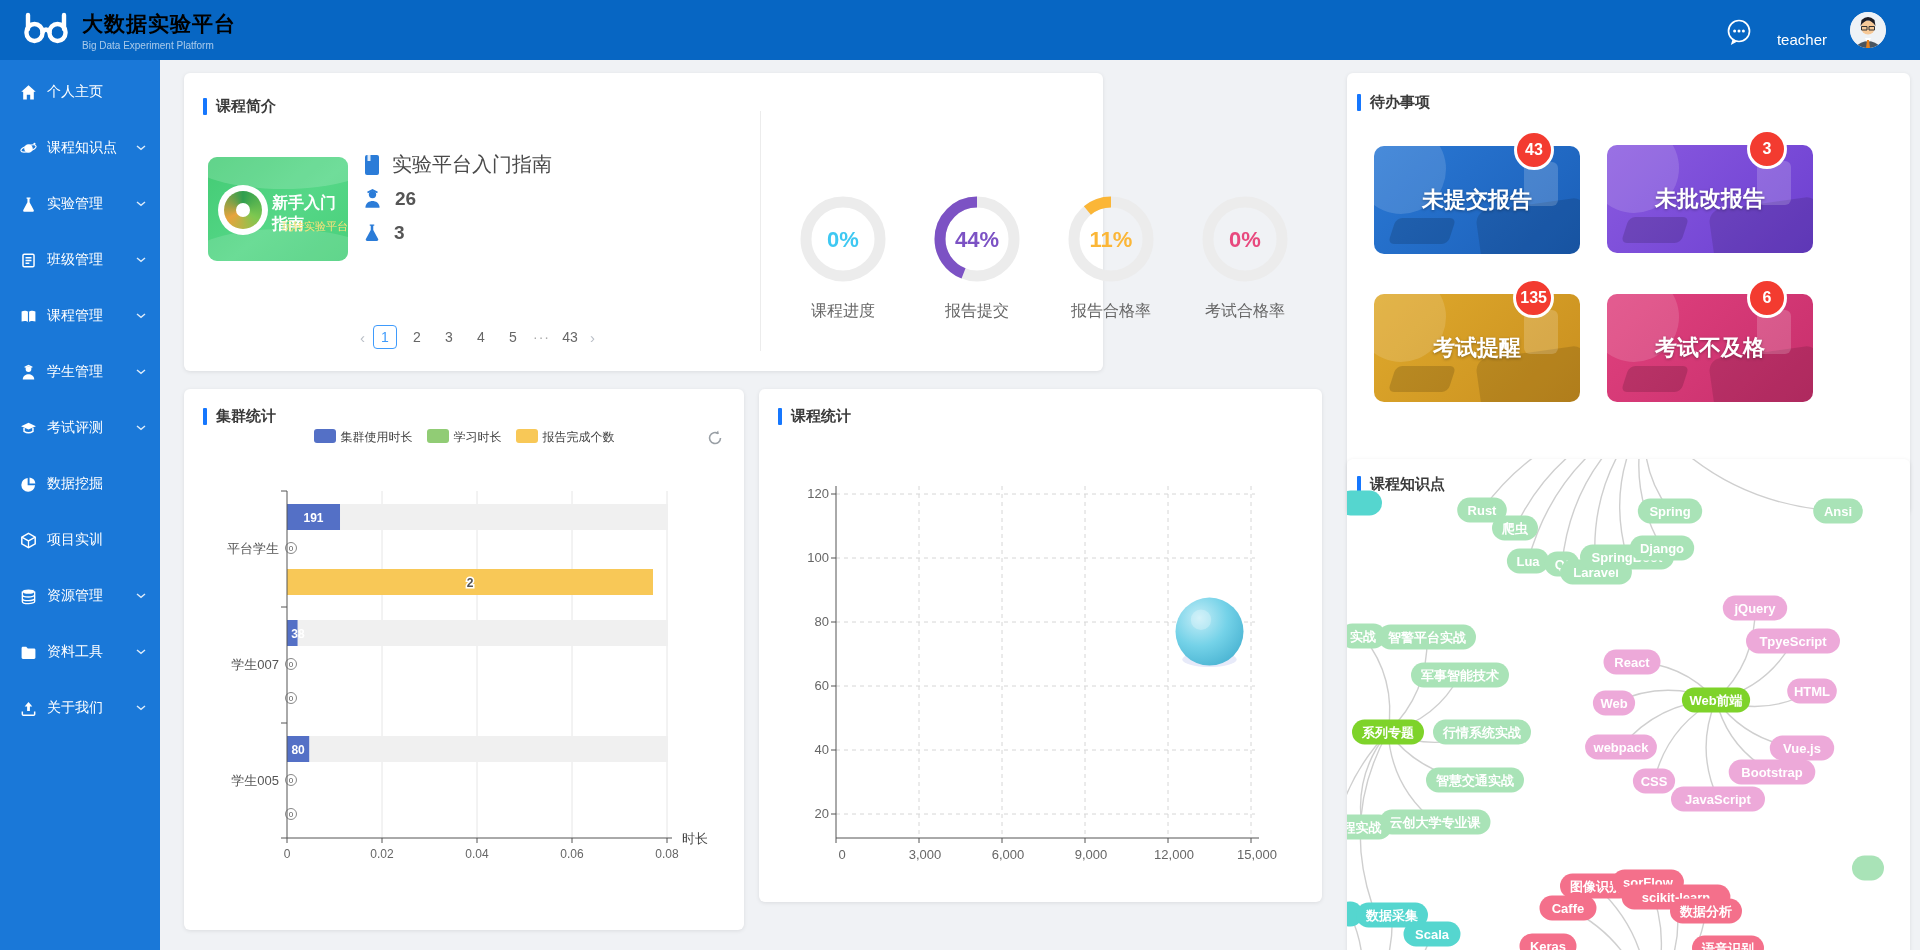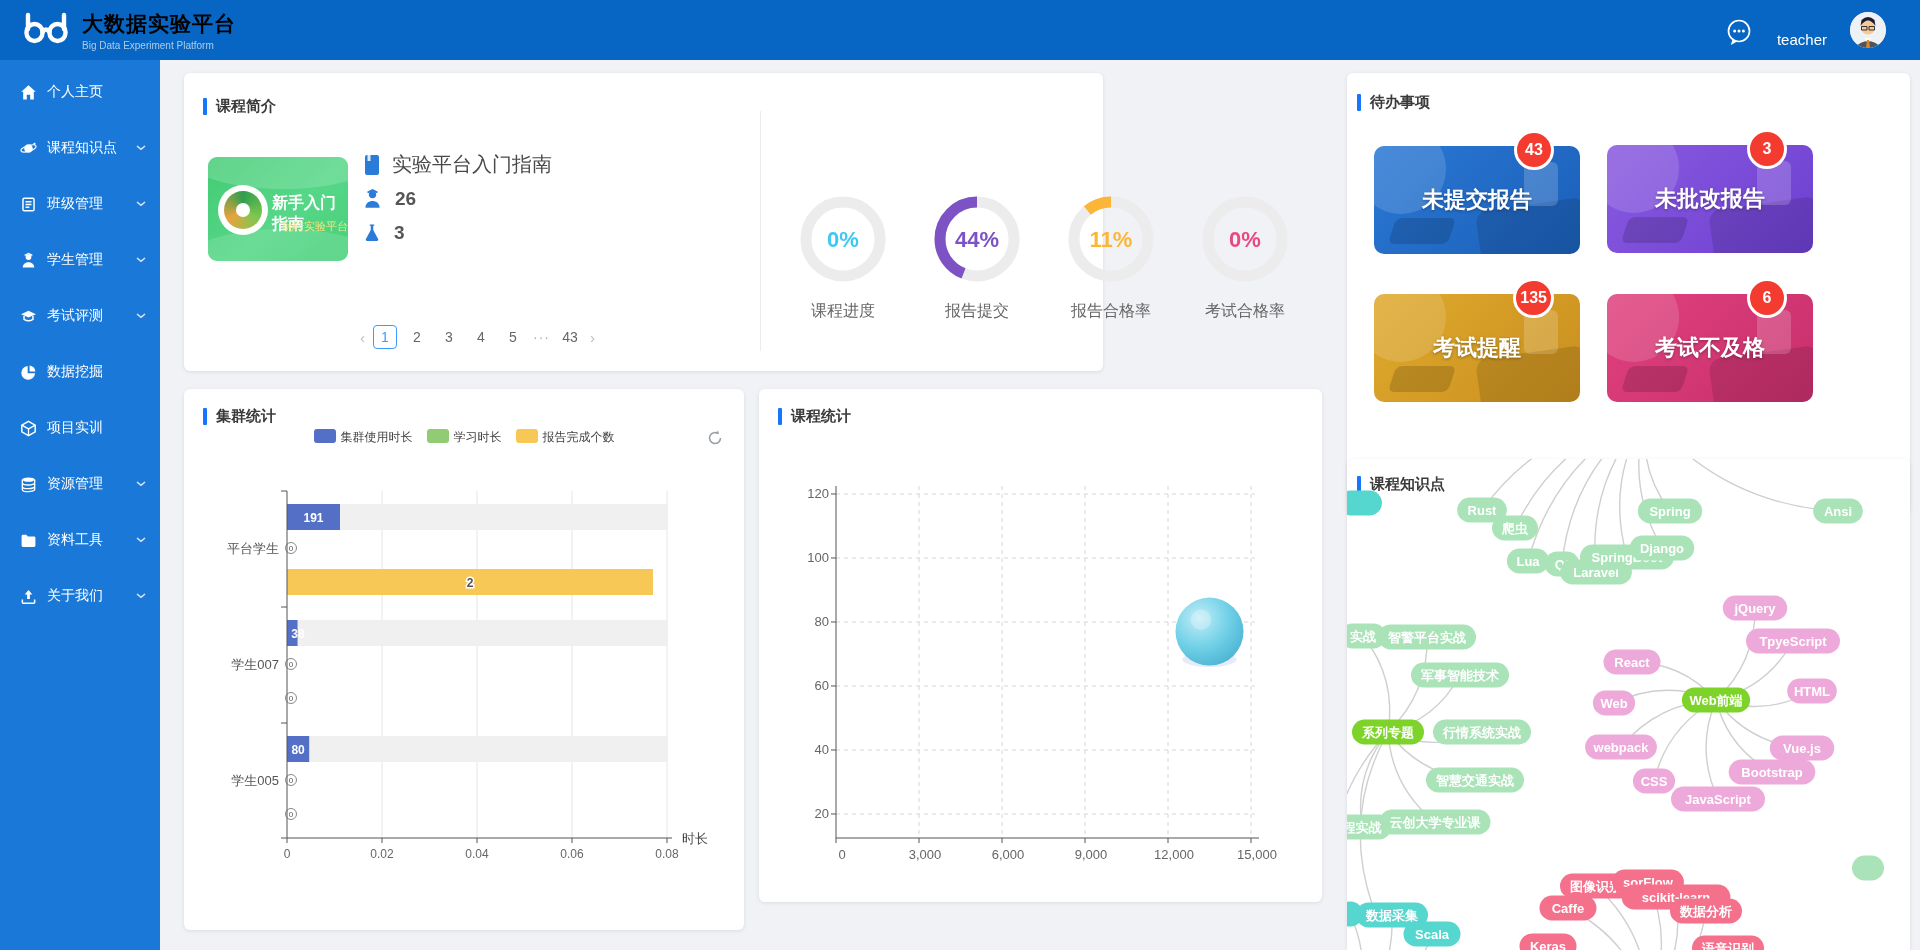--- a/index.html
+++ b/index.html
@@ -145,24 +145,43 @@
             <ellipse cx="8" cy="8" rx="7.4" ry="2.6" fill="none" stroke="#fff" stroke-width="1.1" transform="rotate(-18 8 8)"></ellipse>
             <circle cx="13.6" cy="3.6" r="1"></circle>
           </svg>
           <span>课程知识点</span>
           <svg class="chev" viewBox="0 0 10 6">
             <path d="M1 1 l4 3.4 L9 1" stroke="rgba(255,255,255,.85)" fill="none" stroke-width="1.4"></path>
           </svg>
         </li>
         <li>
           <svg class="s-icon" viewBox="0 0 16 16" fill="#fff">
+            <path d="M6.2 1.5 h3.6 v1 h-.8 v3.4 l3.9 7.2 a1.2 1.2 0 0 1 -1.05 1.77 H4.15 A1.2 1.2 0 0 1 3.1 13.1 L7 5.9 V2.5 h-.8 Z"></path>
+          </svg>
+          <span>实验管理</span>
+          <svg class="chev" viewBox="0 0 10 6">
+            <path d="M1 1 l4 3.4 L9 1" stroke="rgba(255,255,255,.85)" fill="none" stroke-width="1.4"></path>
+          </svg>
+        </li>
+        <li>
+          <svg class="s-icon" viewBox="0 0 16 16" fill="#fff">
             <rect x="2.8" y="2.2" width="10.4" height="11.6" rx="1.2" fill="none" stroke="#fff" stroke-width="1.4"></rect>
             <path d="M5.2 5.4 h5.6 M5.2 8 h5.6 M5.2 10.6 h3.6" stroke="#fff" stroke-width="1.3" fill="none"></path>
           </svg>
           <span>班级管理</span>
+          <svg class="chev" viewBox="0 0 10 6">
+            <path d="M1 1 l4 3.4 L9 1" stroke="rgba(255,255,255,.85)" fill="none" stroke-width="1.4"></path>
+          </svg>
+        </li>
+        <li>
+          <svg class="s-icon" viewBox="0 0 16 16" fill="#fff">
+            <path d="M1.5 3.2 C3.8 2.2 6.3 2.5 8 3.8 c1.7 -1.3 4.2 -1.6 6.5 -.6 v9.6 c-2.3 -1 -4.8 -.7 -6.5 .6 C6.3 12.1 3.8 11.8 1.5 12.8 Z"></path>
+            <path d="M8 3.8 v9.6" stroke="#1a78d8" stroke-width="1.1"></path>
+          </svg>
+          <span>课程管理</span>
           <svg class="chev" viewBox="0 0 10 6">
             <path d="M1 1 l4 3.4 L9 1" stroke="rgba(255,255,255,.85)" fill="none" stroke-width="1.4"></path>
           </svg>
         </li>
         <li>
           <svg class="s-icon" viewBox="0 0 16 16" fill="#fff">
             <circle cx="8" cy="4.8" r="2.7"></circle>
             <path d="M2.6 14.5 c0 -3.4 3 -4.9 5.4 -4.9 s5.4 1.5 5.4 4.9 Z"></path>
             <path d="M4.4 3.2 8 1.4 l3.6 1.8" stroke="#fff" fill="none" stroke-width="1.2"></path>
           </svg>

